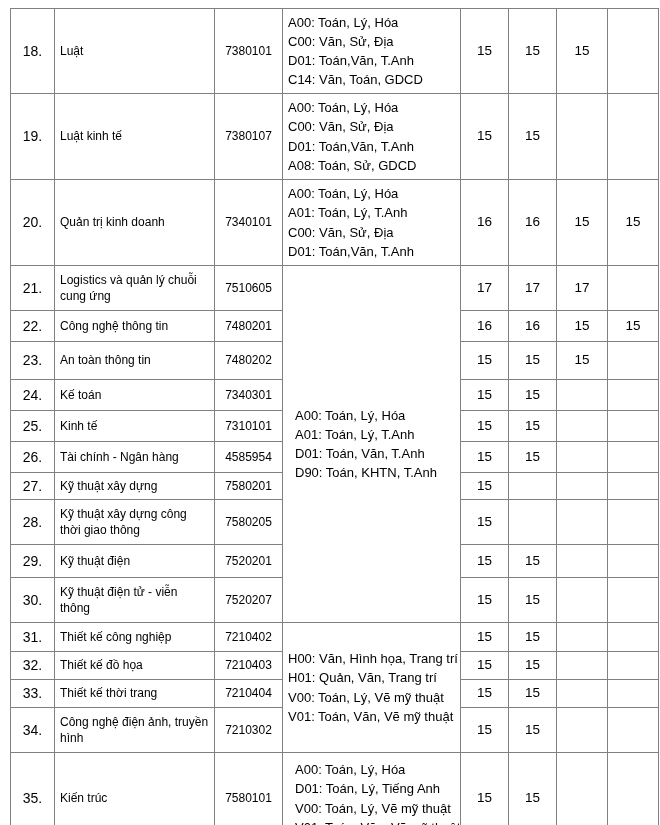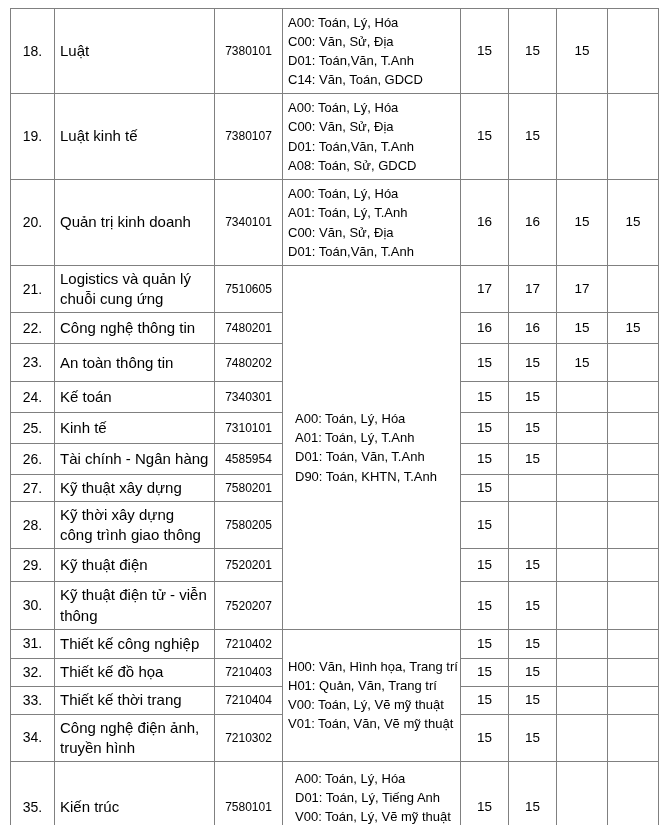--- a/index.html
+++ b/index.html
@@ -45,21 +45,21 @@
   col.c-s3       { width: 51px; }
   col.c-s4       { width: 51px; }
 
   td.idx {
     text-align: center;
     white-space: nowrap;
     font-size: 14px;
   }
   td.name {
     text-align: left;
-    font-size: 15px;
+    font-size: 12px;
   }
   td.code {
     text-align: center;
     white-space: nowrap;
     font-size: 12px;
   }
   td.subj {
     text-align: left;
     vertical-align: middle;
     font-size: 13px;
@@ -215,21 +215,21 @@
         <td class="name">Kỹ thuật xây dựng</td>
         <td class="code">7580201</td>
         <td class="score">15</td>
         <td class="score"></td>
         <td class="score"></td>
         <td class="score"></td>
       </tr>
 
       <tr style="height:45px;">
         <td class="idx">28.</td>
-        <td class="name">Kỹ thời xây dựng công trình giao thông</td>
+        <td class="name">Kỹ thuật xây dựng công thời giao thông</td>
         <td class="code">7580205</td>
         <td class="score">15</td>
         <td class="score"></td>
         <td class="score"></td>
         <td class="score"></td>
       </tr>
 
       <tr style="height:33px;">
         <td class="idx">29.</td>
         <td class="name">Kỹ thuật điện</td>

